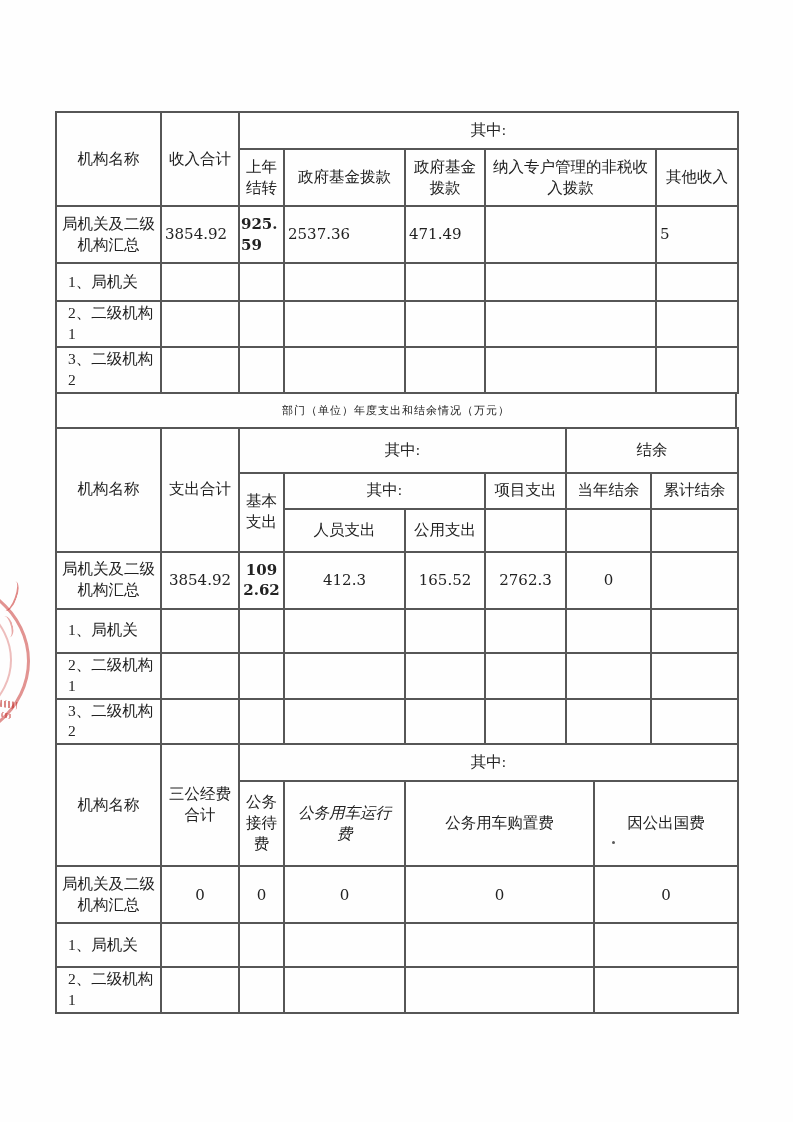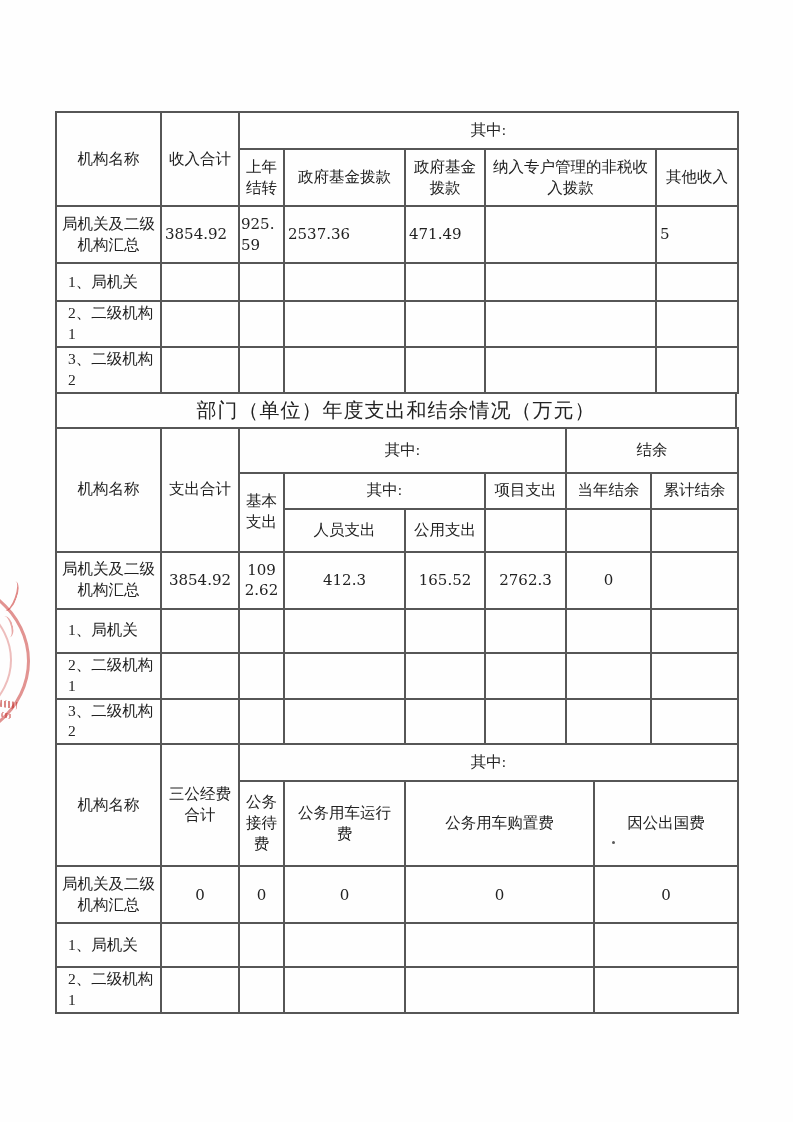--- a/index.html
+++ b/index.html
@@ -8,27 +8,27 @@
     overflow:hidden;font-family:"Liberation Serif","DejaVu Serif",serif;color:#222;
   }
   .content{position:absolute;left:55px;top:111px;width:682px;}
   table{border-collapse:collapse;table-layout:fixed;width:682px;}
   td{
     border:2px solid #565656;padding:1px 3px;text-align:center;
     vertical-align:middle;font-size:15.5px;line-height:1.35;overflow:hidden;
   }
   .label-item{text-align:left;padding-left:11px;}
   .num{font-family:"DejaVu Serif",serif;font-size:15px;}
-  .ba{word-break:break-all;padding:6px 1px;}
+  .ba{word-break:break-all;padding:6px 1px;font-weight:bold;}
   .t1 .val{text-align:left;}
-  .pad10{padding:1px 10px;}
+  .pad10{padding:1px 10px;font-style:italic;}
   .title-band{
     border:2px solid #565656;margin-top:-2px;height:33px;
     display:flex;align-items:center;justify-content:center;
-    font-size:20px;letter-spacing:1px;
+    font-size:11px;letter-spacing:1px;
   }
   .t2,.t3{margin-top:-2px;}
   
   .t1 .h1{height:37px}.t1 .h2{height:57px}
   .t1 .d0{height:57px}.t1 .dr{height:38px}
   .t2 .h1{height:45px}.t2 .h2{height:36px}.t2 .h3{height:43px}
   .t2 .d0{height:57px}.t2 .dr{height:44px}.t2 .dl{height:42px}
   .t3 .h1{height:37px}.t3 .h2{height:85px}
   .t3 .d0{height:57px}.t3 .dr{height:44px}.t3 .dl{height:43px}
   

